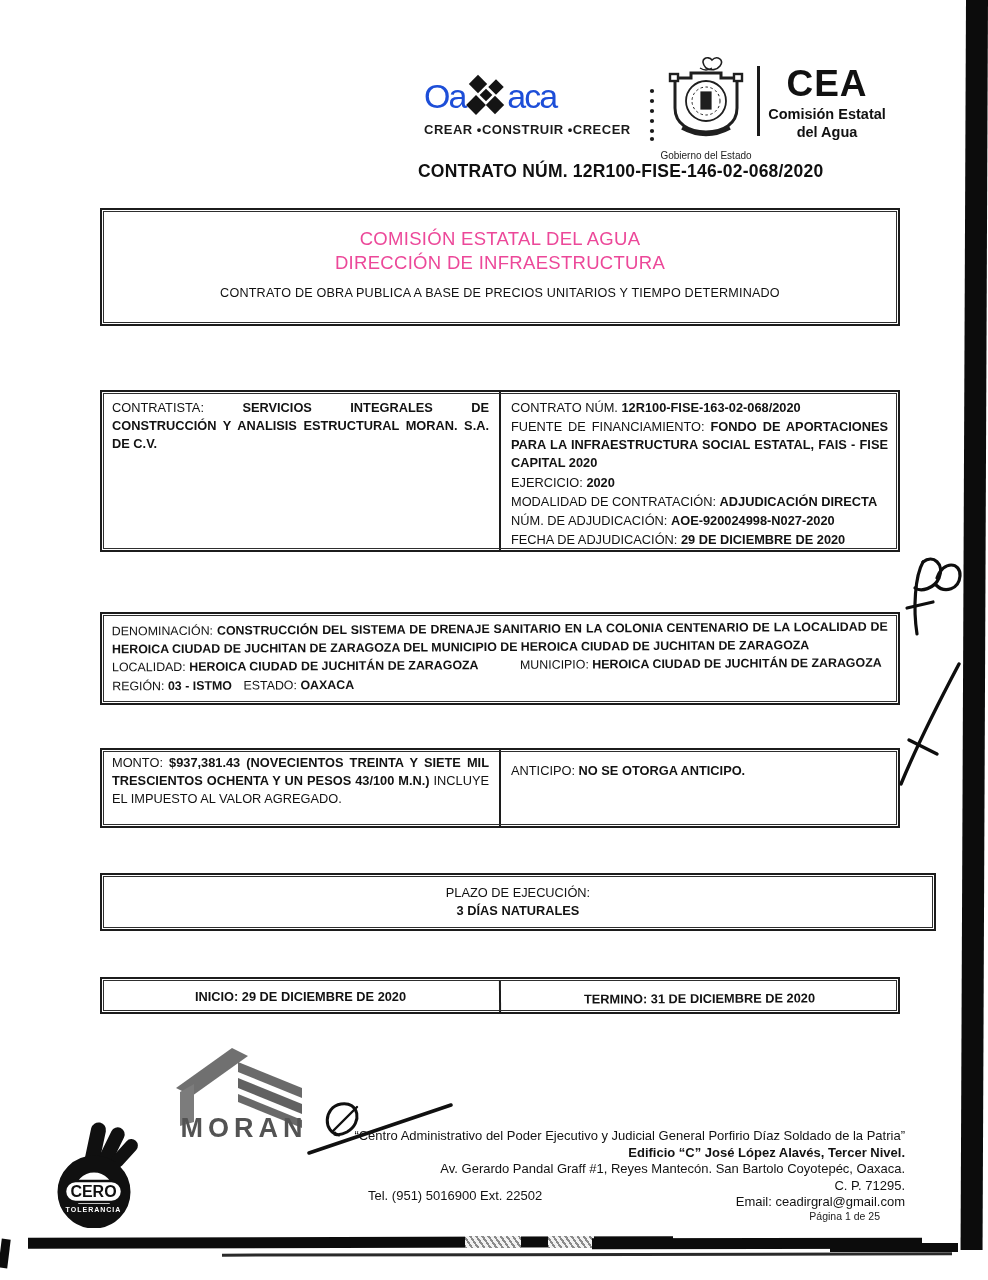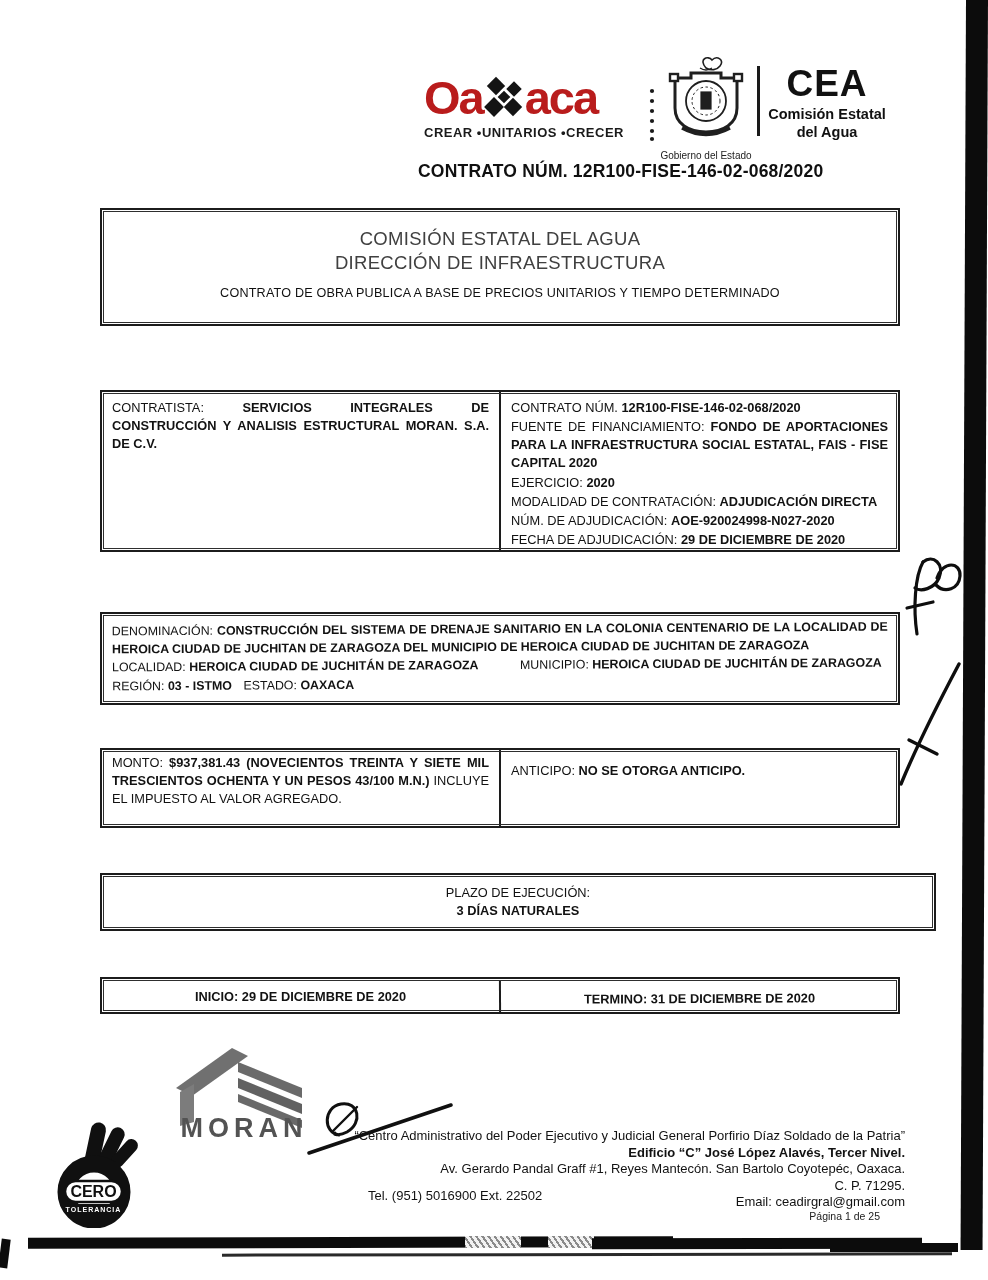--- a/index.html
+++ b/index.html
@@ -15,28 +15,28 @@
   .cols { display:flex; width:100%; height:100%; }
   .cell { box-sizing:border-box; padding:7px 10px; }
   .divider-v { border-left:2px solid #1c1c1c; }
   .t  { font-size:12.8px; line-height:1.42; color:#121212; }
   .t p { margin:0 0 1px 0; }
   .lbl { font-weight:400; }
   .val { font-weight:700; }
   .just { text-align:justify; }
   .center { text-align:center; }
   
-  .brand-word { font-weight:700; font-size:47px; letter-spacing:-2px; color:#b91c1c; line-height:1; }
+  .brand-word { font-weight:400; font-size:34px; letter-spacing:-2px; color:#1d4ed8; line-height:1; }
   .brand-tag  { font-weight:700; font-size:13px; letter-spacing:0.5px; color:#1a1a1a; margin-top:4px; }
   .cea-acronym { font-weight:700; font-size:37px; line-height:0.95; letter-spacing:1px; color:#111; }
   .cea-name    { font-weight:700; font-size:14.5px; line-height:1.25; color:#111; }
   .gob-caption { font-size:10px; color:#222; text-align:center; margin-top:2px; }
   .contract-line { font-weight:700; font-size:17.5px; letter-spacing:0.2px; color:#101010; }
   
-  .org-line { font-size:18.5px; letter-spacing:0.3px; line-height:1.28; color:#404040; }
+  .org-line { font-size:18.5px; letter-spacing:0.3px; line-height:1.28; color:#ec4899; }
   .sub-line { font-size:12.6px; letter-spacing:0.2px; color:#101010; }
   
   .foot { font-size:13px; line-height:16.5px; color:#121212; text-align:right; }
   .foot .b { font-weight:700; }
   .pagenum { font-size:10.5px; color:#222; }
   
   .ink { background:#0c0c0c; position:absolute; }
   .hatch { position:absolute;
     background:repeating-linear-gradient(55deg,#8a8a8a 0 2px,#f2f2f2 2px 5px); }
 </style>
@@ -52,21 +52,21 @@
         <g fill="#141414">
           <rect x="-6.5" y="-6.5" width="13" height="13" transform="translate(12,10) rotate(45)"></rect>
           <rect x="-5.5" y="-5.5" width="11" height="11" transform="translate(30,13) rotate(45)"></rect>
           <rect x="-7" y="-7" width="14" height="14" transform="translate(10,31) rotate(45)"></rect>
           <rect x="-6.5" y="-6.5" width="13" height="13" transform="translate(29,31) rotate(45)"></rect>
           <rect x="-4.5" y="-4.5" width="9" height="9" transform="translate(20,21) rotate(45)"></rect>
         </g>
       </svg>
       <span class="brand-word">aca</span>
     </div>
-    <div class="brand-tag">CREAR •UNITARIOS •CRECER</div>
+    <div class="brand-tag">CREAR •CONSTRUIR •CRECER</div>
   </div>
 
   <svg class="abs" style="left:648px; top:88px;" width="8" height="54">
     <g fill="#1a1a1a">
       <circle cx="4" cy="3" r="2.1"></circle>
         <circle cx="4" cy="13" r="2.1"></circle>
         <circle cx="4" cy="23" r="2.1"></circle>
       <circle cx="4" cy="33" r="2.1"></circle>
         <circle cx="4" cy="43" r="2.1"></circle>
         <circle cx="4" cy="51" r="2.1"></circle>
@@ -112,21 +112,21 @@
     <div class="cols">
       <div class="cell t just" style="width:397px;">
         <p>
           <span class="lbl">CONTRATISTA:</span>
           <span class="val">SERVICIOS INTEGRALES DE CONSTRUCCIÓN Y ANALISIS ESTRUCTURAL MORAN. S.A. DE C.V.</span>
         </p>
       </div>
       <div class="cell t divider-v" style="flex:1;">
         <p>
           <span class="lbl">CONTRATO NÚM.</span>
-          <span class="val">12R100-FISE-146-02-068/2020</span>
+          <span class="val">12R100-FISE-163-02-068/2020</span>
         </p>
         <p class="just">
           <span class="lbl">FUENTE DE FINANCIAMIENTO:</span>
           <span class="val">FONDO DE APORTACIONES PARA LA INFRAESTRUCTURA SOCIAL ESTATAL, FAIS - FISE CAPITAL 2020</span>
         </p>
         <p>
           <span class="lbl">EJERCICIO:</span>
           <span class="val">2020</span>
         </p>
         <p>

